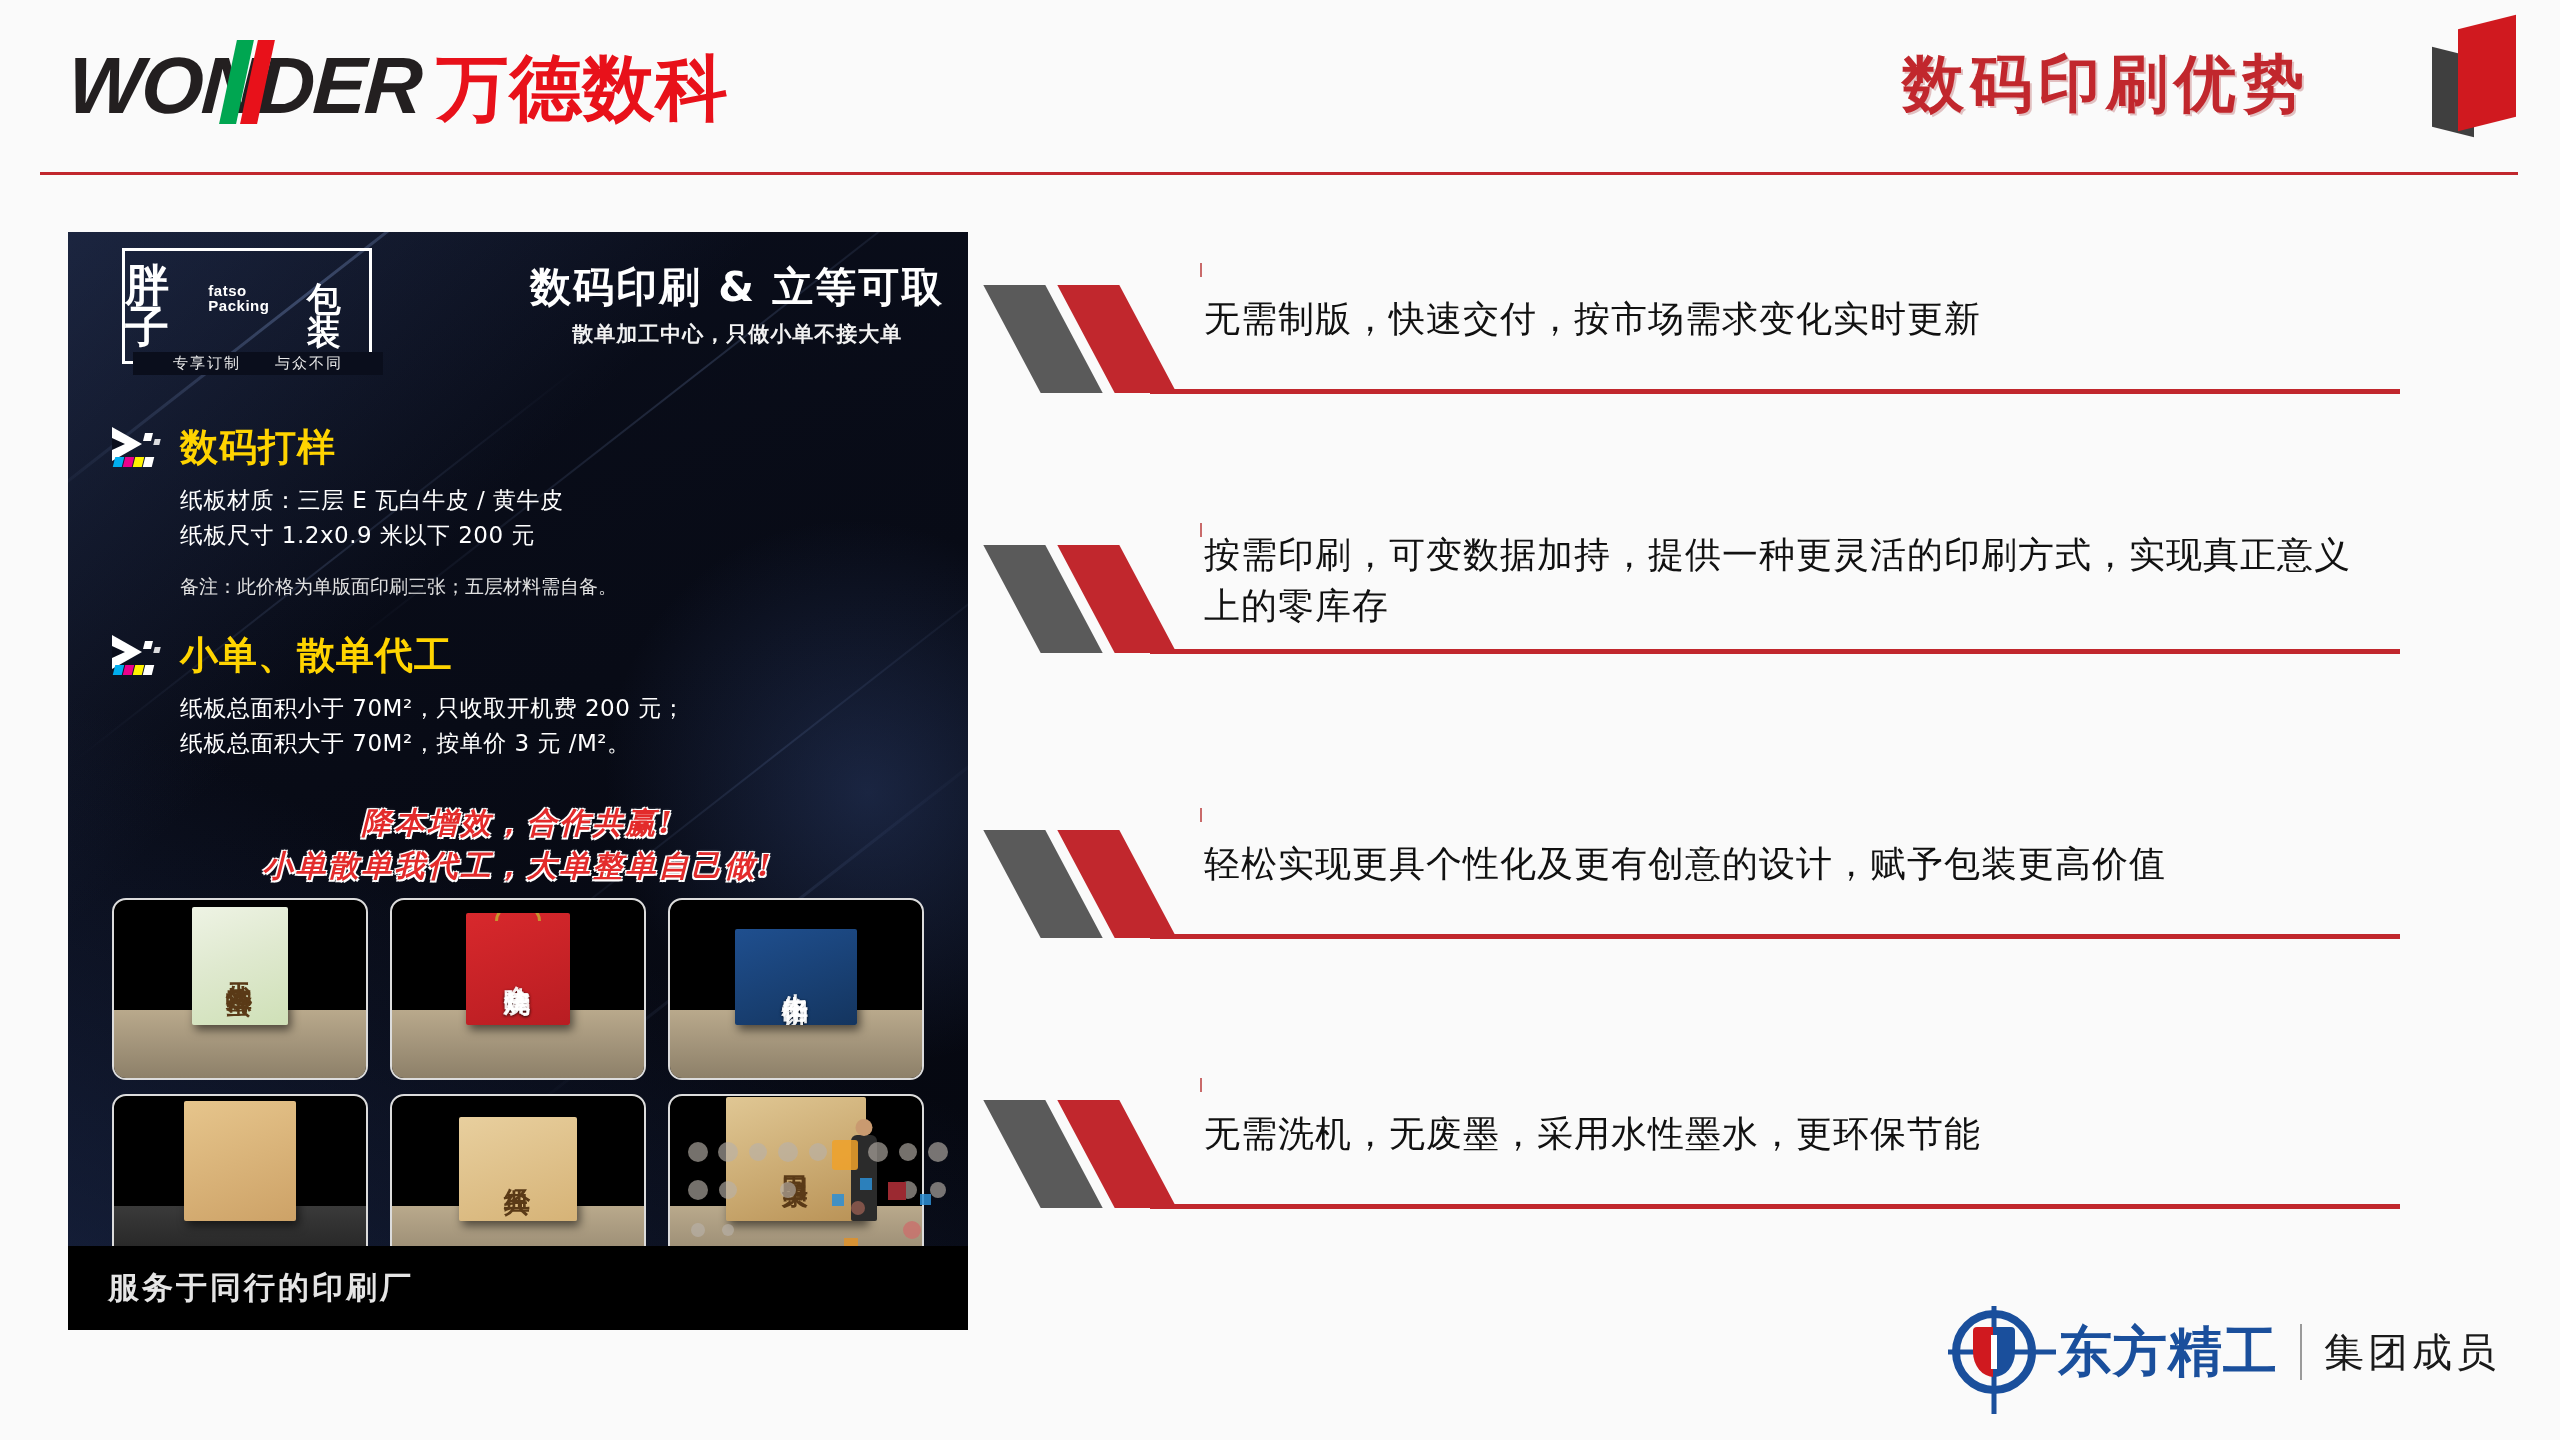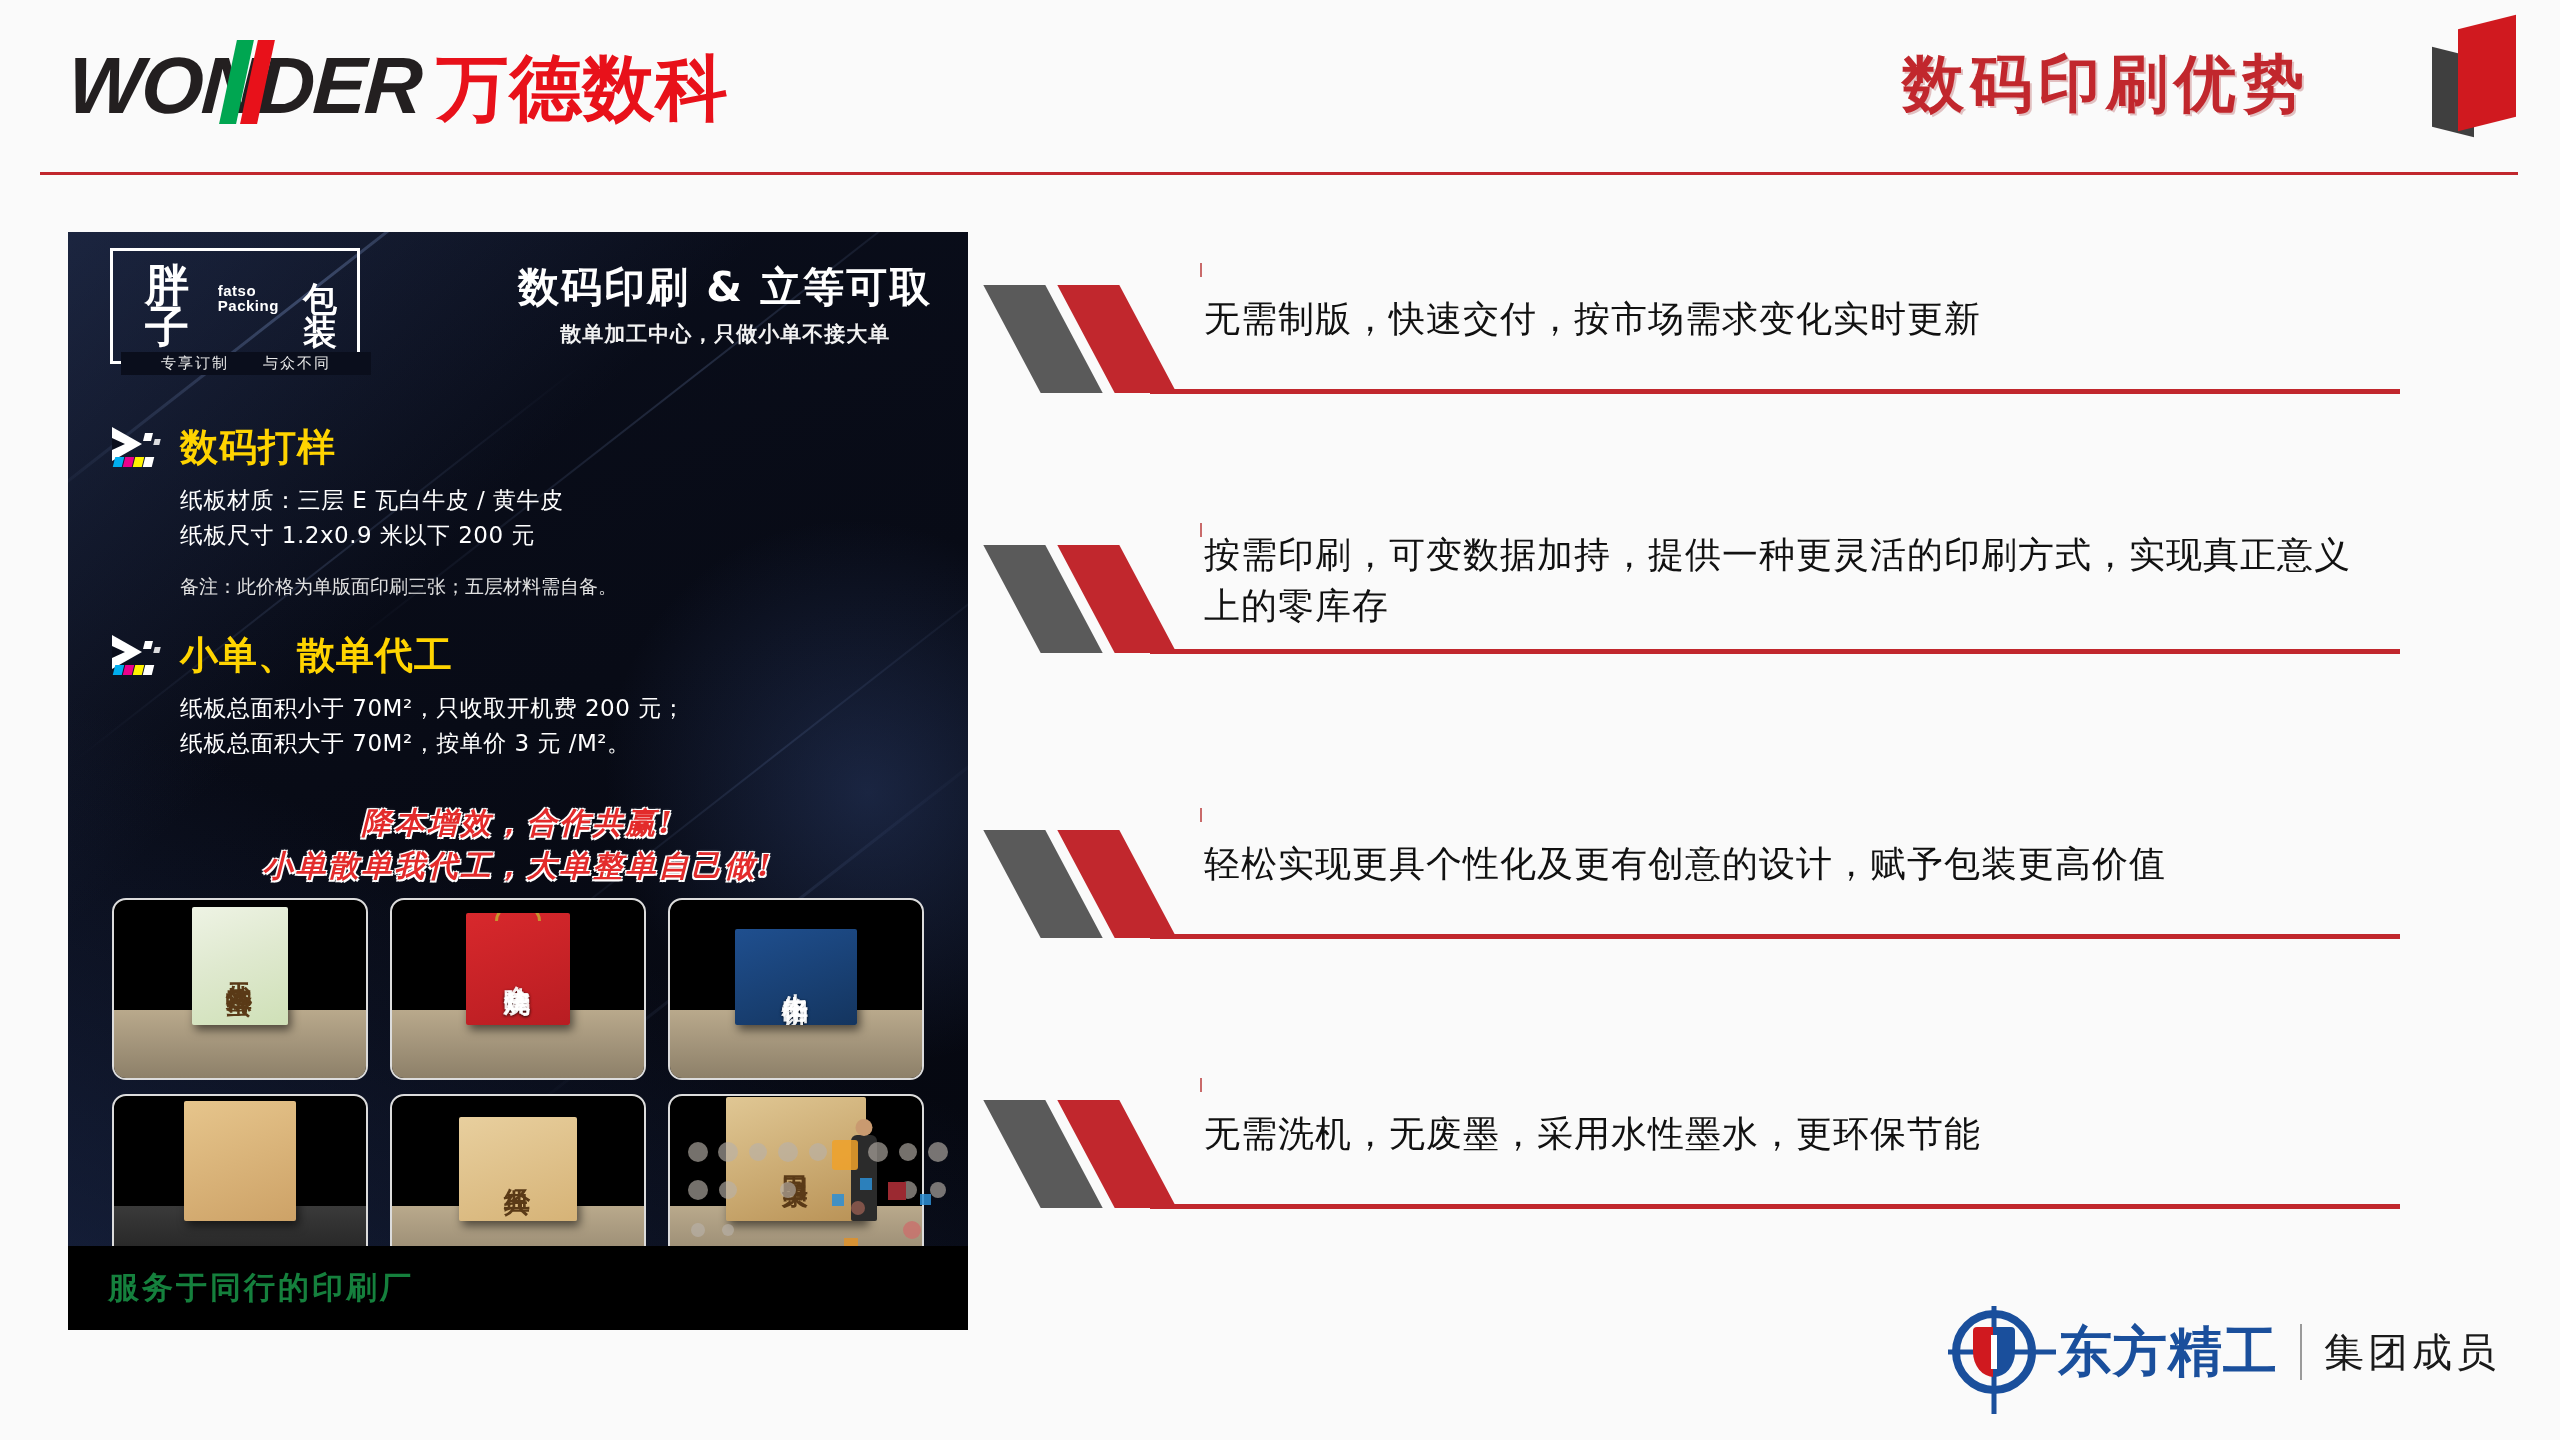--- a/index.html
+++ b/index.html
@@ -168,30 +168,29 @@
   .poster-head {
     position: absolute;
     left: 0; top: 0;
     width: 900px;
     height: 148px;
     display: flex;
     align-items: center;
   }
 
   .fatso-logo {
-    margin-left: 42px;
+    margin-left: 54px;
     width: 250px;
     height: 116px;
     border: 3px solid #ffffff;
     position: relative;
     display: flex;
     flex-direction: column;
     align-items: flex-end;
     justify-content: center;
-    padding-left: 32px;
   }
   .fatso-main {
     display: flex;
     align-items: flex-end;
     gap: 4px;
   }
   .fatso-cn1 {
     font-size: 44px;
     font-weight: 900;
     color: #fff;
@@ -442,21 +441,21 @@
     width: 900px;
     height: 84px;
     background: #000;
     display: flex;
     align-items: center;
   }
   .poster-footer-text {
     margin-left: 40px;
     font-size: 31px;
     font-weight: 700;
-    color: #15803d;
+    color: #e5e5e5;
     letter-spacing: 3px;
     font-family: "DejaVu Sans", sans-serif;
   }
 
   
   .bullets { position: absolute; left: 1012px; top: 0; width: 1420px; height: 1440px; }
 
   .bullet { position: absolute; left: 0; width: 1400px; }
   .b1 { top: 285px; }
   .b2 { top: 545px; }

